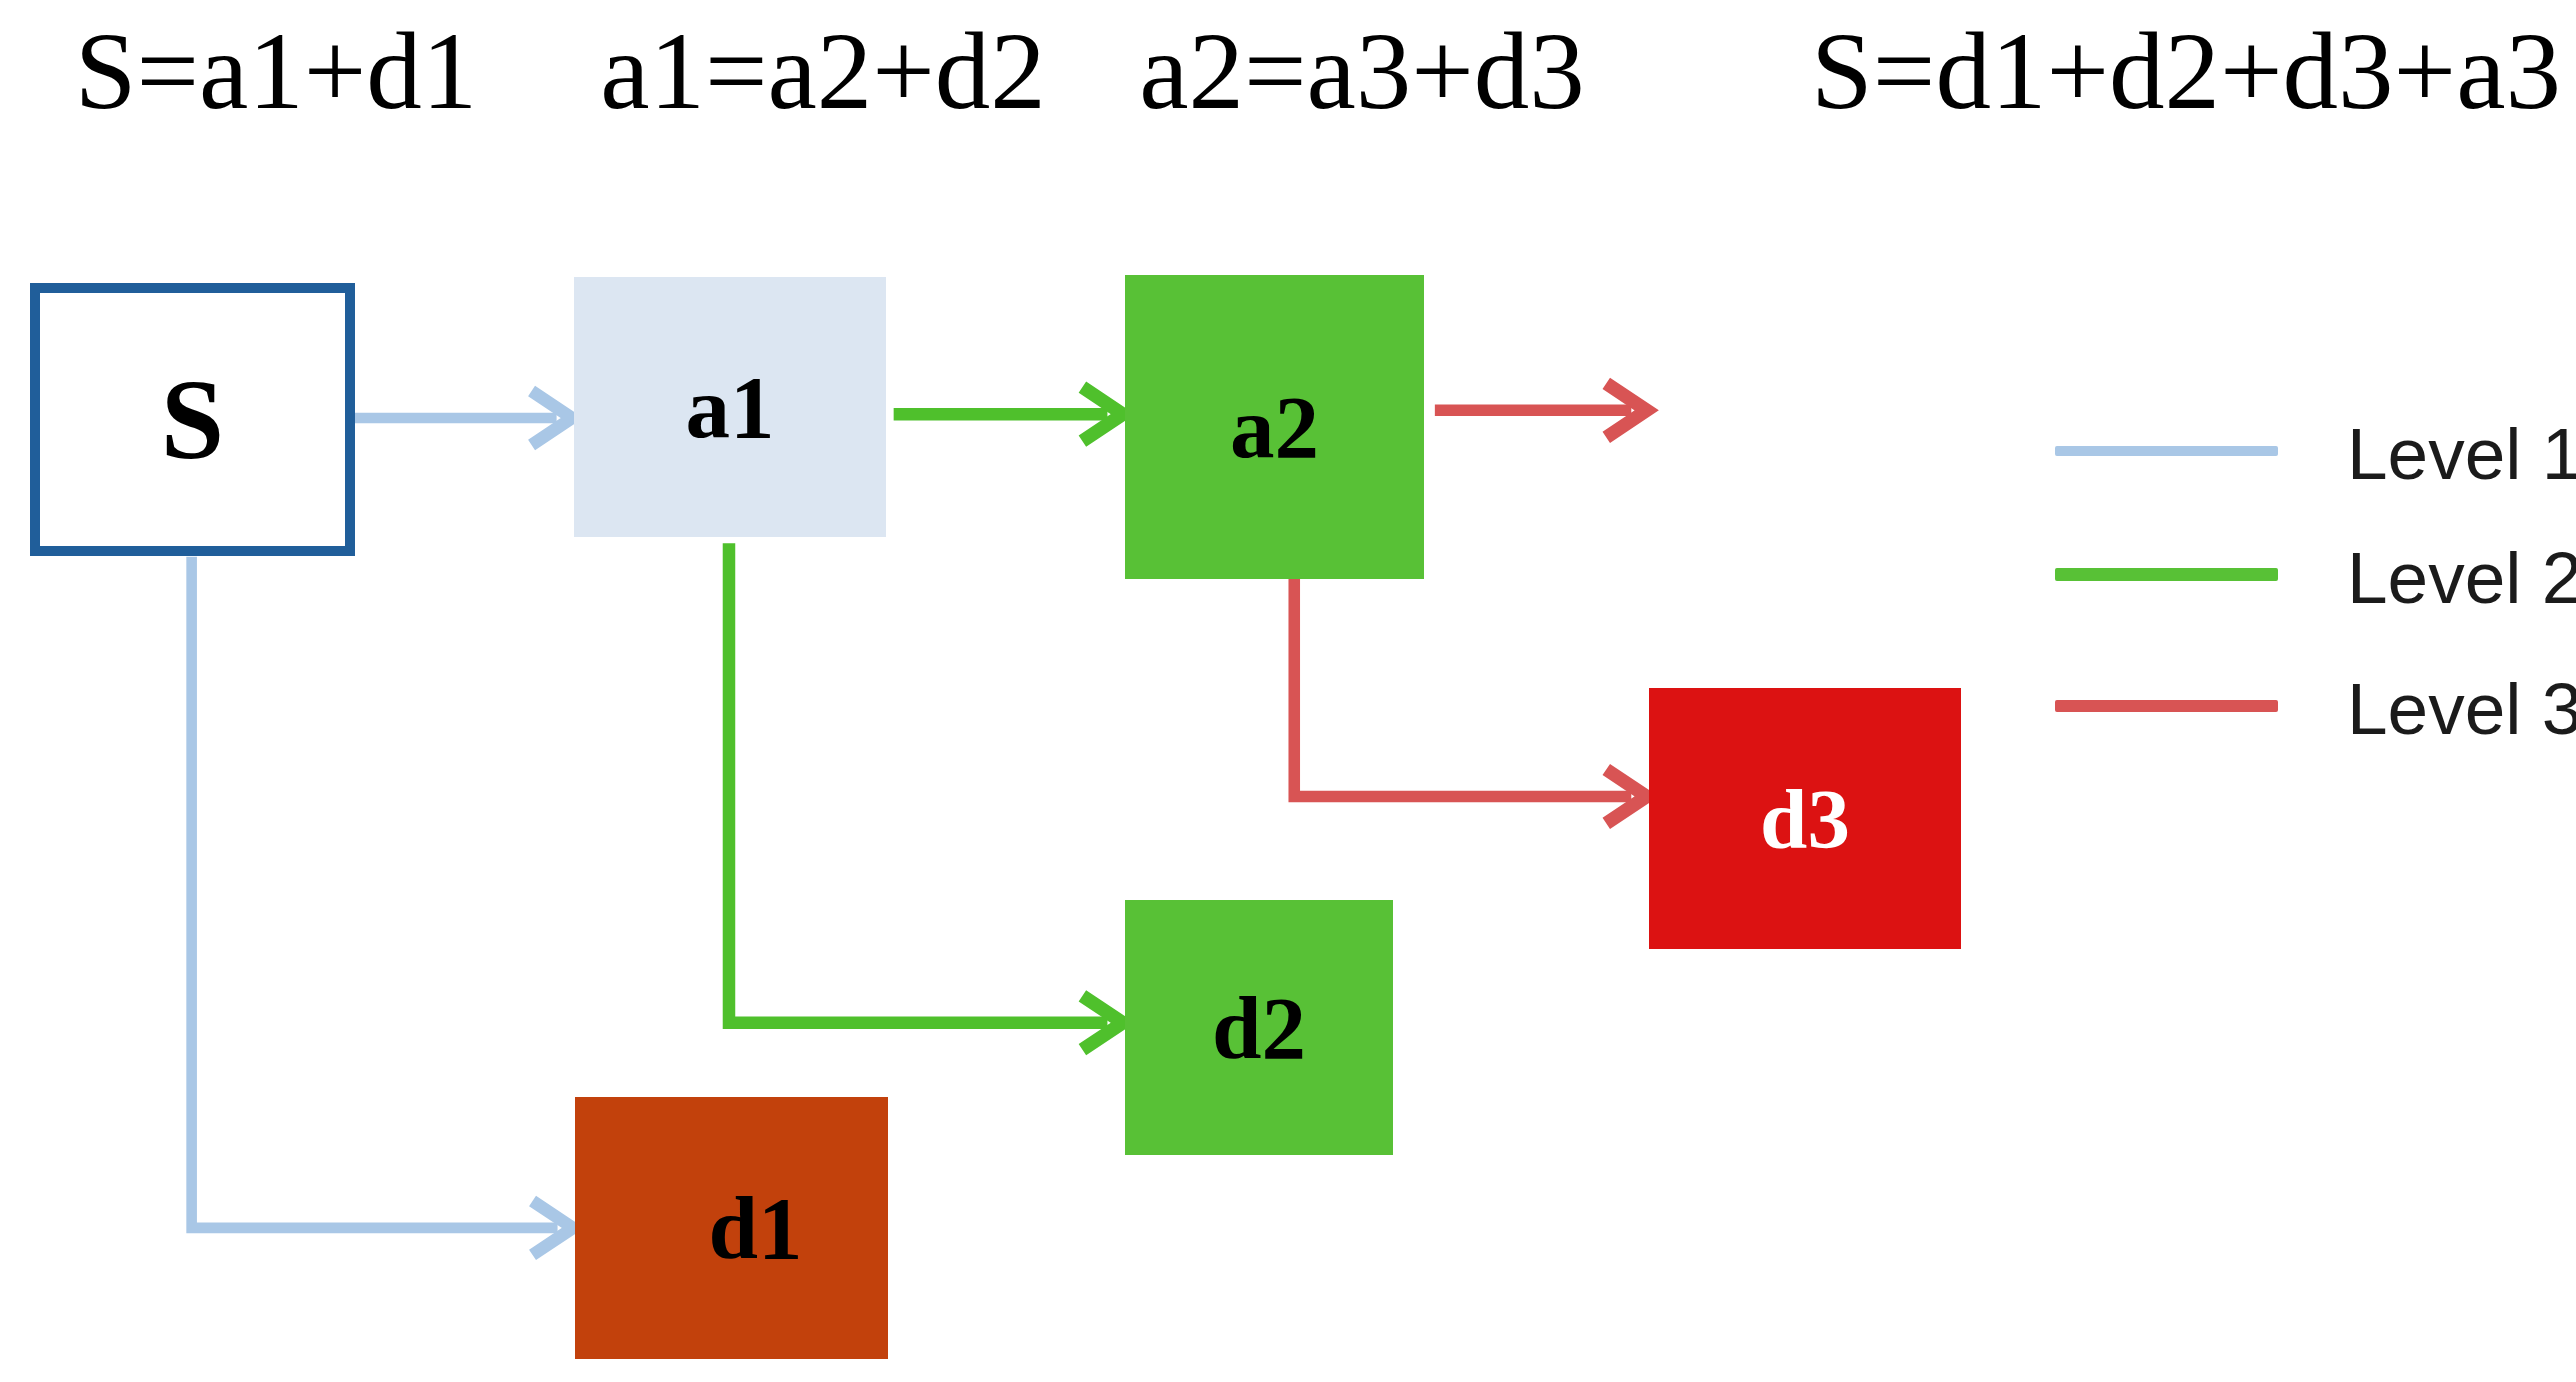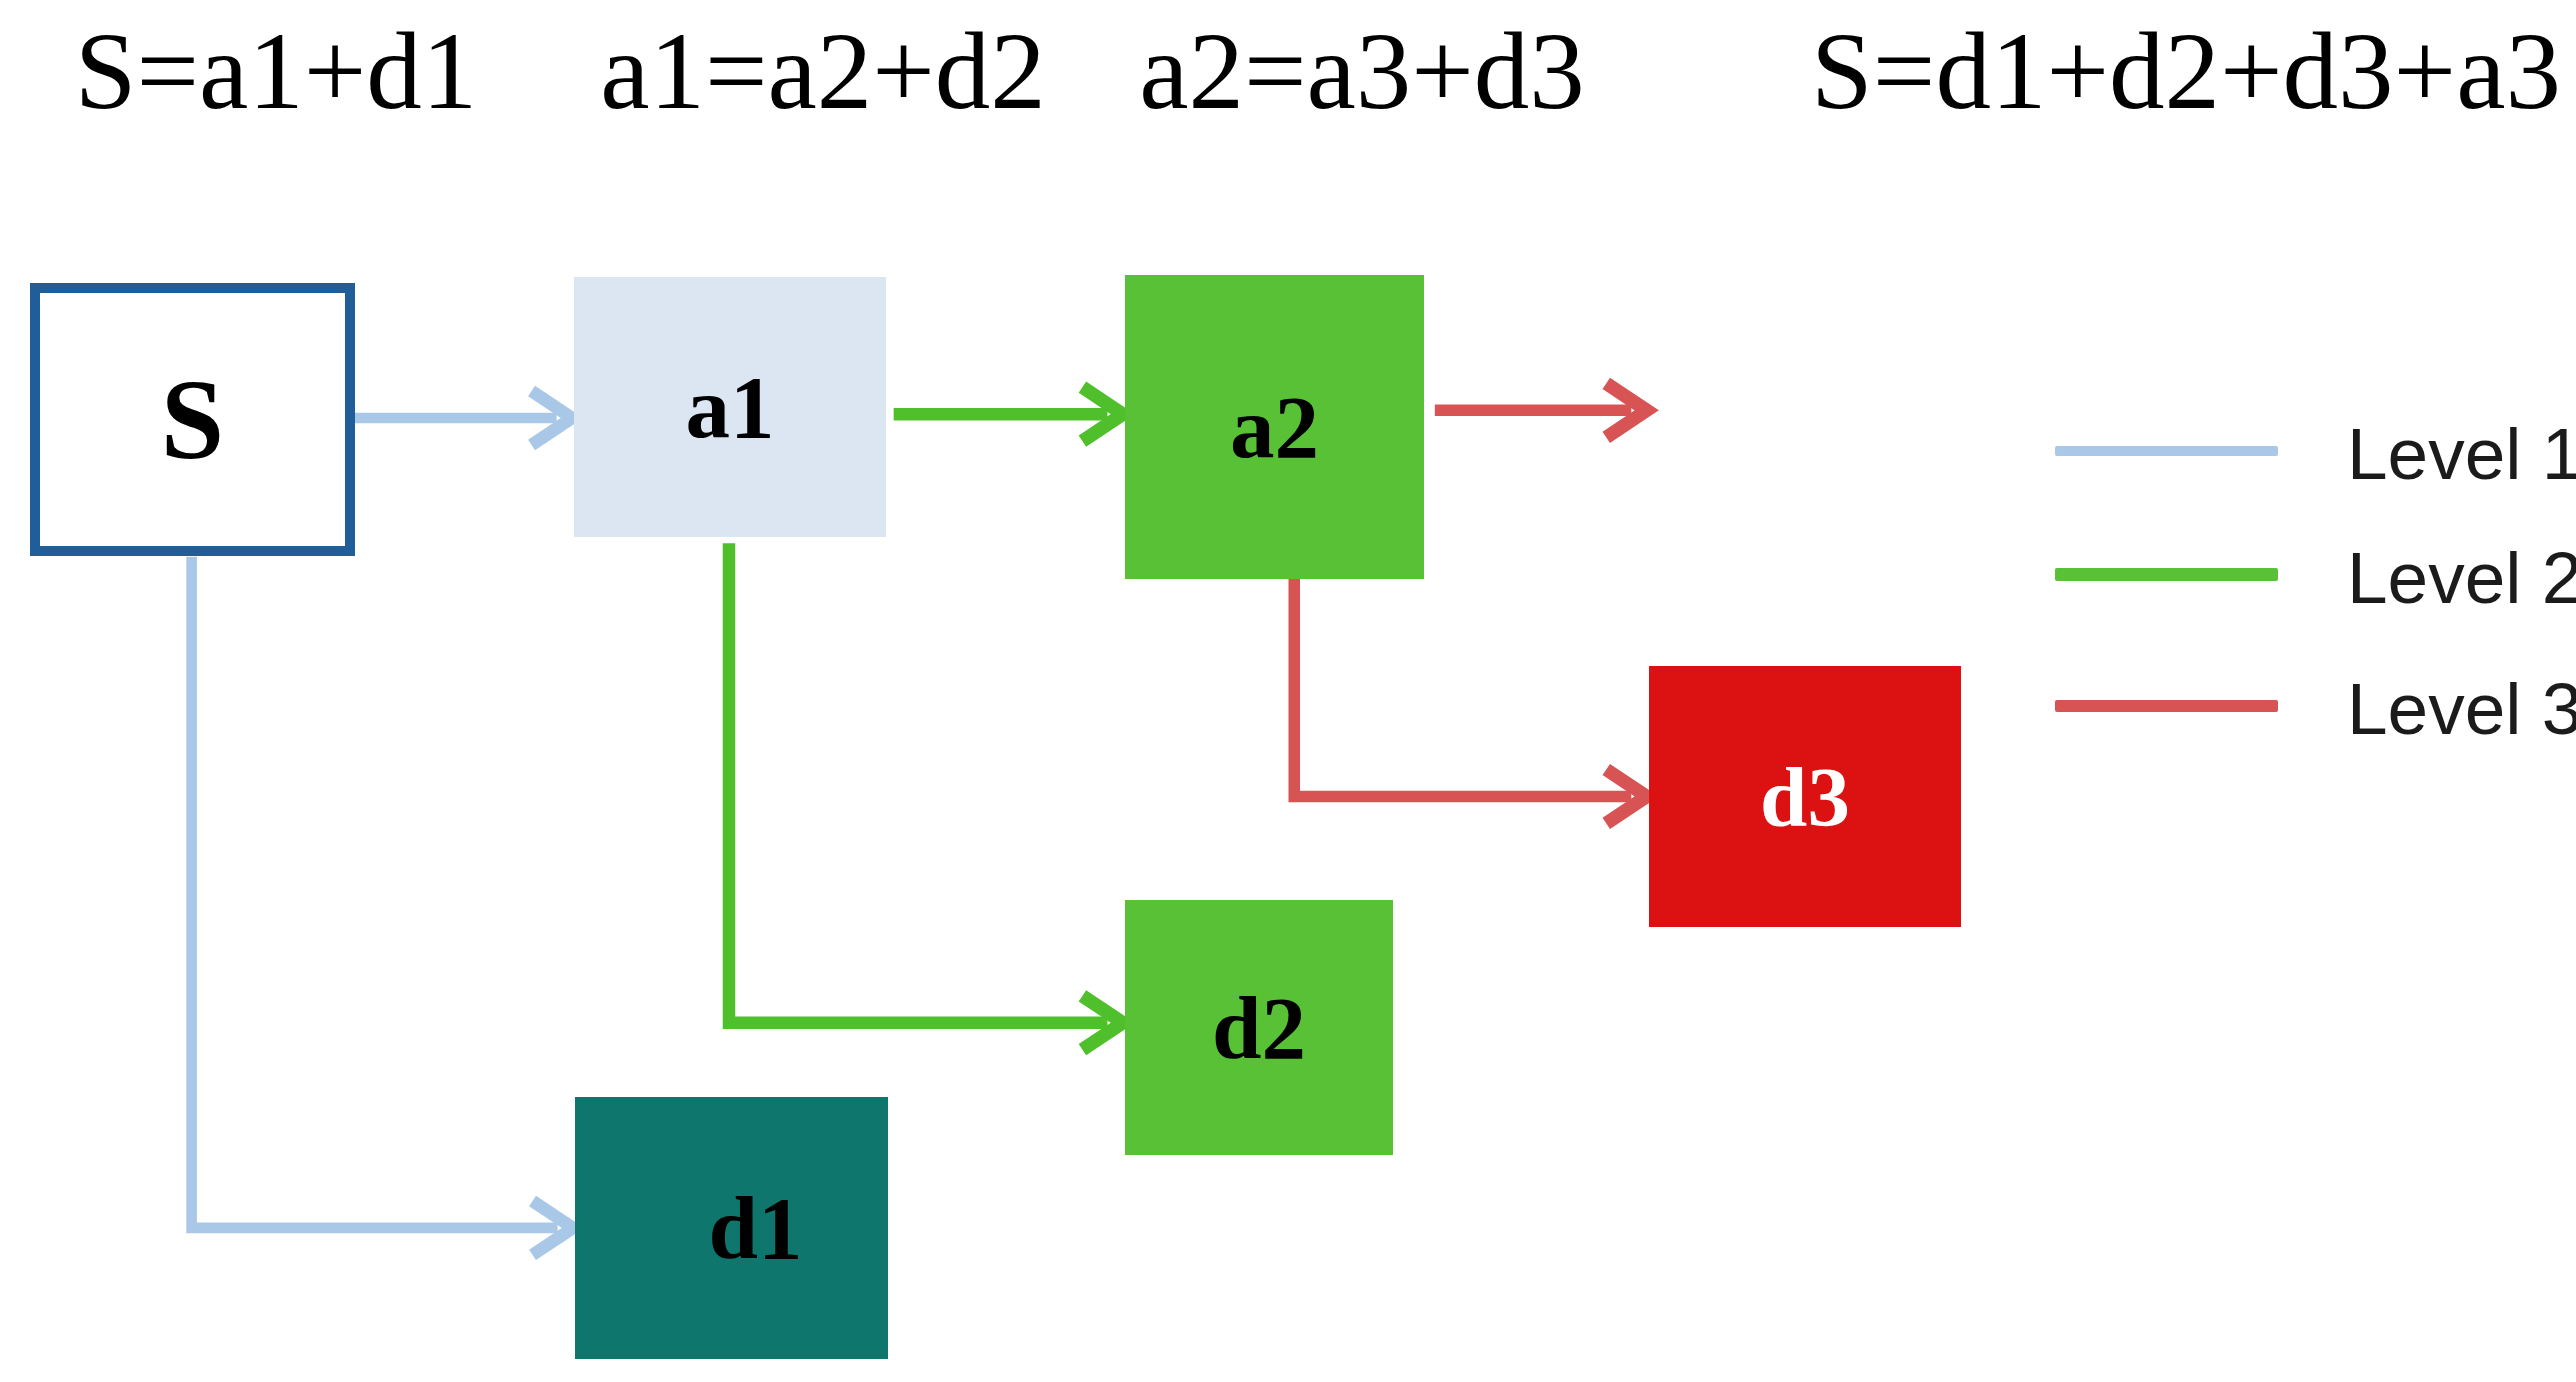--- a/index.html
+++ b/index.html
@@ -28,23 +28,23 @@
   .node{
     position:absolute;
     display:flex;align-items:center;justify-content:center;
     font-weight:bold;color:#000000;
     box-sizing:border-box;
   }
   .node-s {left:30px;  top:283px; width:325px; height:273px; background:#ffffff; border:10.6px solid #205e9a; font-size:114px;}
   .node-a1{left:574px; top:277px; width:312px; height:260px; background:#dce6f2; font-size:89px;}
   .node-a2{left:1125px;top:275px; width:299px; height:304px; background:#58c136; font-size:89px;}
   .node-a3{left:1649px;top:280px; width:312px; height:266px; background:#dc1212; color:#ffffff; font-size:85px;}
-  .node-d3{left:1649px;top:666px; width:312px; height:261px; background:#dc1212; color:#ffffff; font-size:85px;}
+  .node-d3{left:1649px;top:688px; width:312px; height:261px; background:#dc1212; color:#ffffff; font-size:85px;}
   .node-d2{left:1125px;top:900px; width:268px; height:255px; background:#58c136; font-size:89px;}
-  .node-d1{left:575px; top:1097px;width:313px; height:262px; background:#0f766e; font-size:89px;padding-left:48px;}
+  .node-d1{left:575px; top:1097px;width:313px; height:262px; background:#c2410c; font-size:89px;padding-left:48px;}
   
   .connectors{
     position:absolute;left:0;top:0;width:2576px;height:1383px;
   }
   
   .legend-line{position:absolute;border-radius:1.9px;}
   .legend-line-1{left:2055px;top:446px;width:223px;height:9.6px;background:#a9c7e6;}
   .legend-line-2{left:2055px;top:568px;width:223px;height:12.5px;background:#58c136;}
   .legend-line-3{left:2055px;top:700px;width:223px;height:11.6px;background:#d85454;}
   .legend-label{

